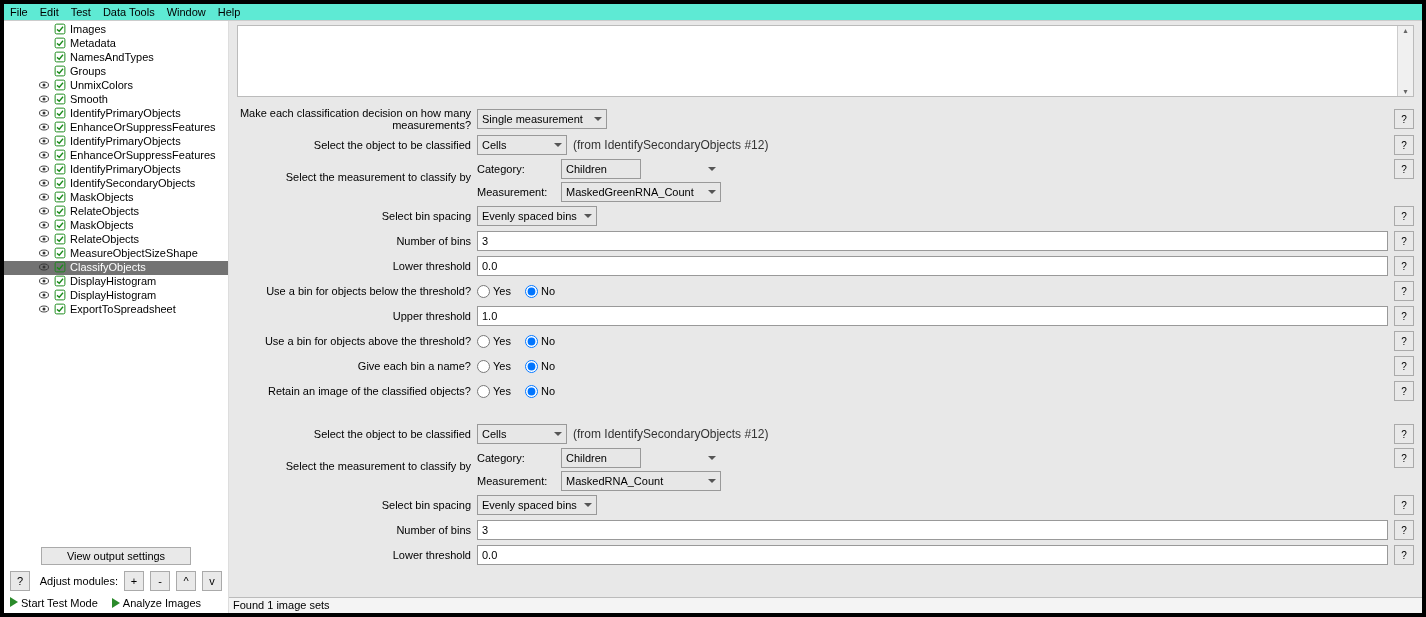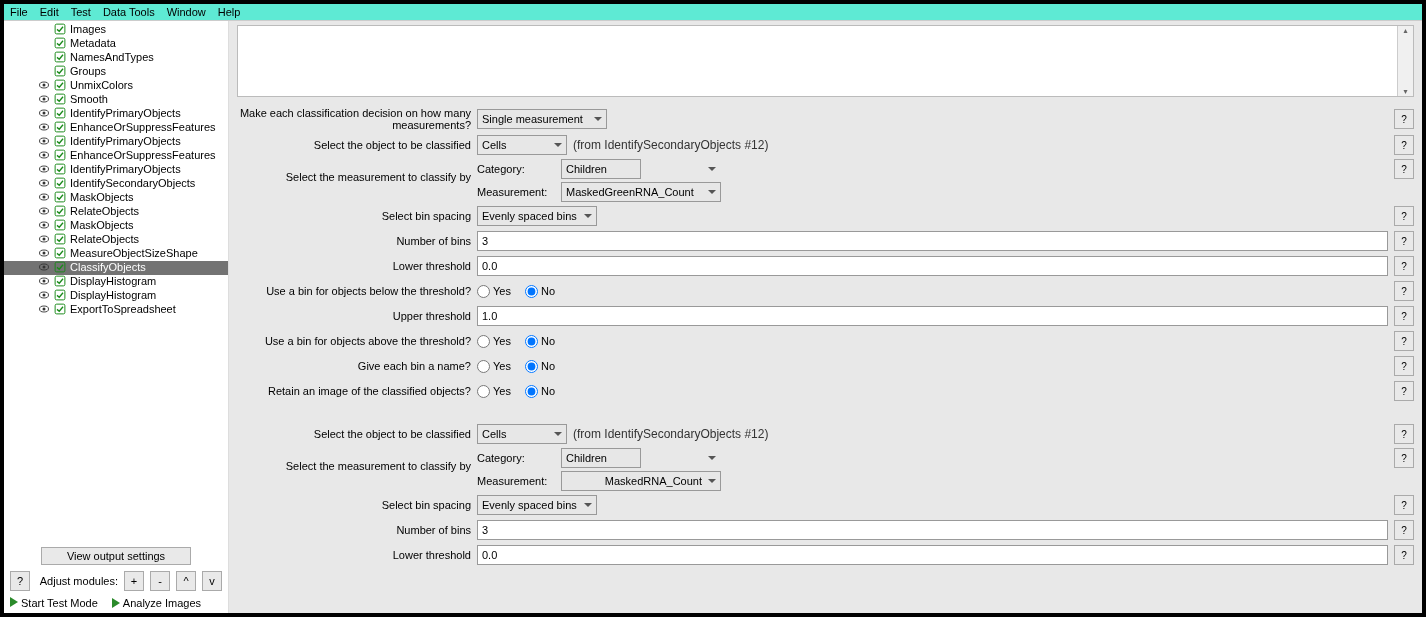--- a/index.html
+++ b/index.html
@@ -452,21 +452,21 @@
           <div class="help">?</div>
         </div>
 
         <div class="setrow" style="align-items:flex-start;">
           <div class="setlabel" style="padding-top:12px;">Select the measurement to classify by</div>
           <div class="setval">
             <div class="subgrid">
               <span class="sublabel">Category:</span>
               <span class="selwrap"><select class="select" style="width:80px;"><option>Children</option></select></span>
               <span class="sublabel">Measurement:</span>
-              <span class="selwrap"><select class="select" style="width:160px;text-align:right;"><option>MaskedRNA_Count</option></select></span>
+              <span class="selwrap"><select class="select" style="width:160px;"><option>MaskedRNA_Count</option></select></span>
             </div>
           </div>
           <div class="help">?</div>
         </div>
 
         <div class="setrow">
           <div class="setlabel">Select bin spacing</div>
           <div class="setval">
                 <span class="selwrap"><select class="select" style="width:120px;"><option>Evenly spaced bins</option></select></span>
               </div>
@@ -485,16 +485,17 @@
           <div class="setlabel">Lower threshold</div>
           <div class="setval">
                 <input class="txt" value="0.0" style="">
               </div>
           <div class="help">?</div>
         </div>
 
       </div>
       </div>
 
+      <div class="statusbar">Found 1 image sets</div>
     </div>
 
   </div>
 </div>
 
 </body></html>

